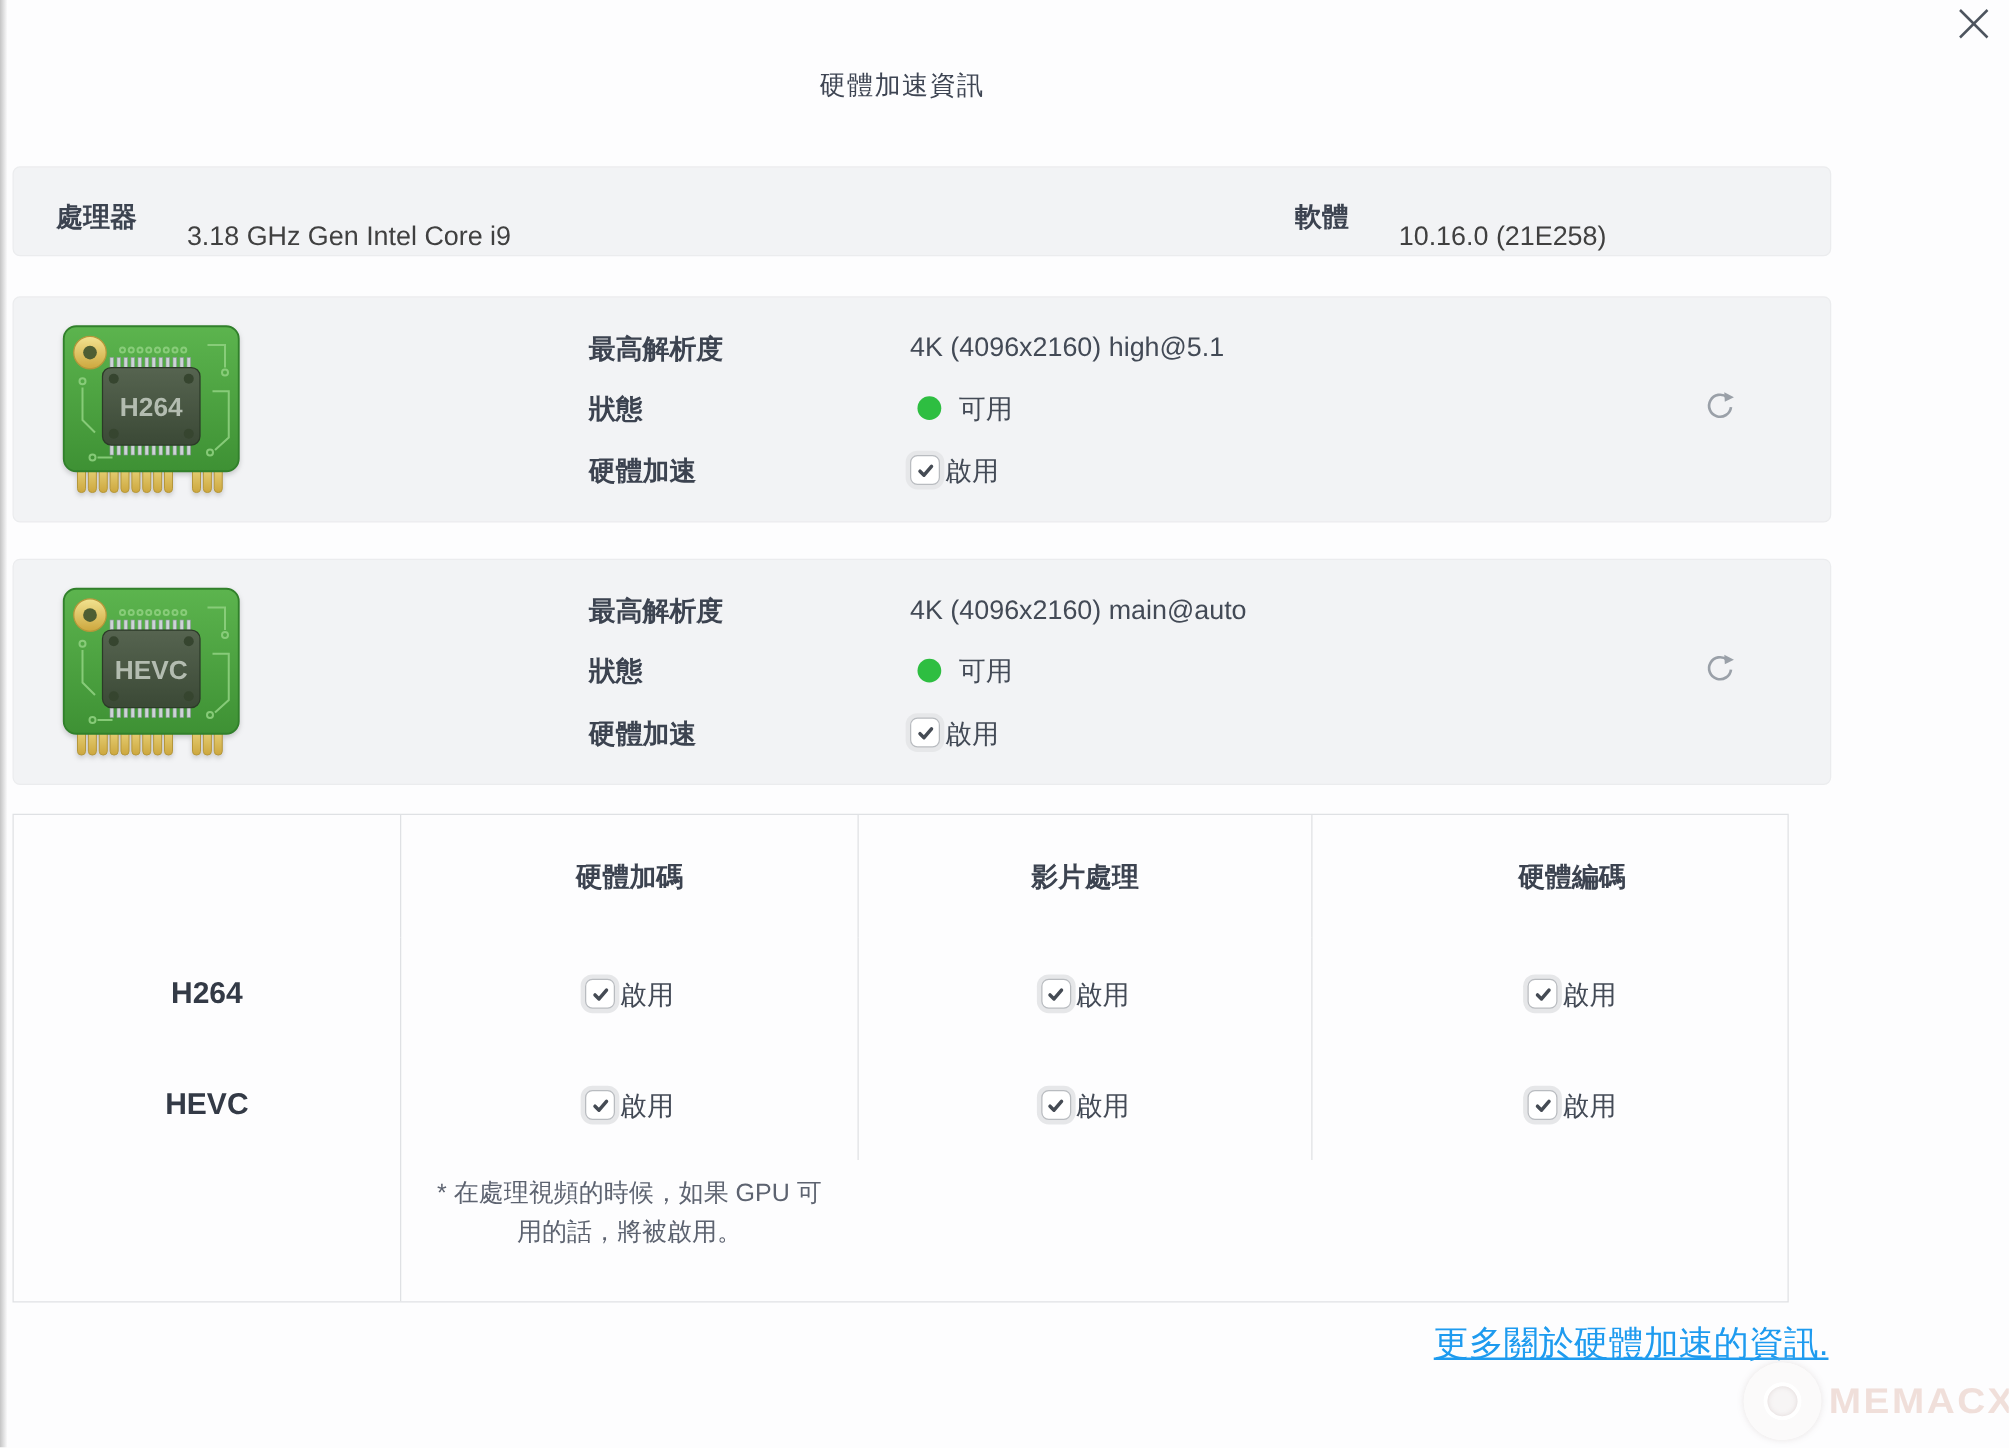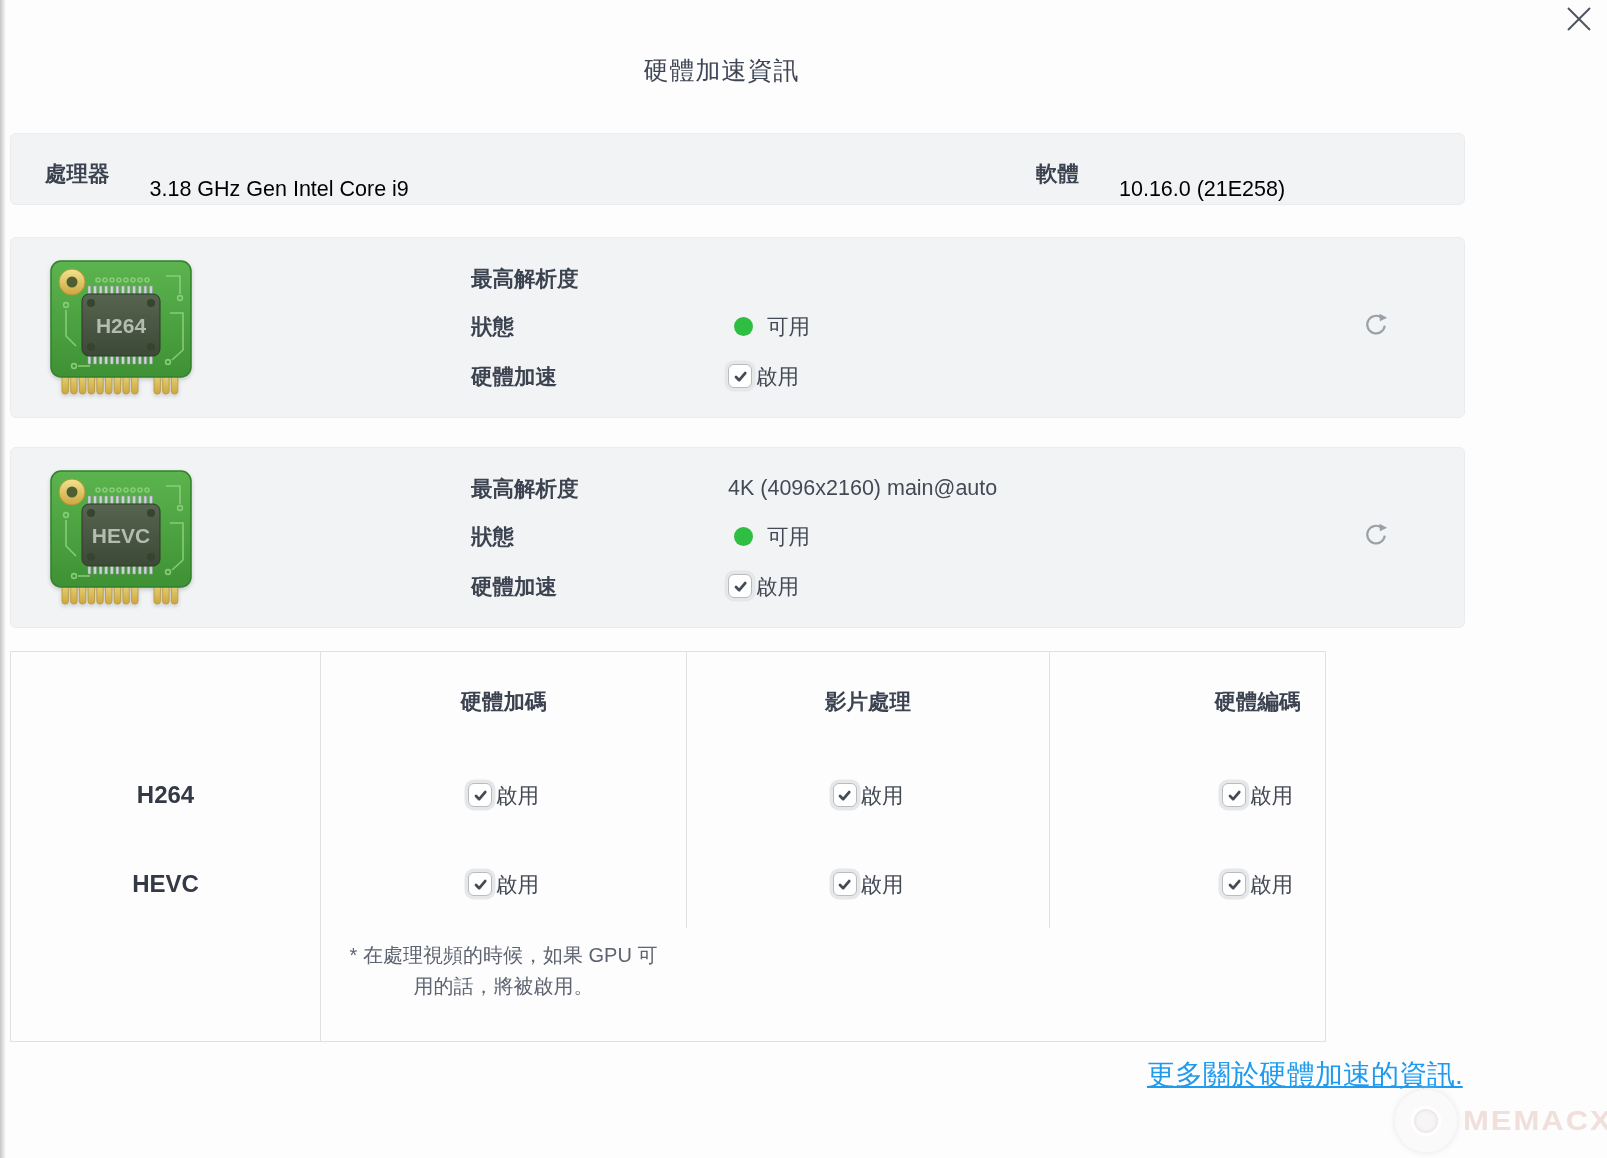--- a/index.html
+++ b/index.html
@@ -19,34 +19,34 @@
     color:var(--text-dark);
   }
   .left-edge{
     position:absolute;left:0;top:0;width:6px;height:100%;
     background:linear-gradient(to right,rgba(150,150,150,.55),rgba(255,255,255,0));
     pointer-events:none;
   }
   .dialog-title{
     position:absolute;left:10px;top:54px;width:1455px;
     text-align:center;padding-right:32px;
-    font-size:25px;font-weight:500;color:#3e4553;letter-spacing:1px;
+    font-size:21px;font-weight:500;color:#3e4553;letter-spacing:1px;
   }
   .close-btn{
     position:absolute;left:1562px;top:2px;width:34px;height:34px;
     display:flex;align-items:center;justify-content:center;cursor:pointer;
   }
   
   .info-bar{
     position:absolute;left:10px;top:133px;width:1455px;height:72px;
     background:var(--card-bg);border:1px solid #ebecee;border-radius:6px;
   }
   .info-item{position:absolute;top:0;height:78px;display:flex;align-items:center;gap:40px;}
   .info-item .lbl{font-size:21.5px;font-weight:700;color:#3c4350;}
-  .info-item .val{font-size:21.5px;color:#000000;margin-top:32px;}
+  .info-item .val{font-size:21.5px;color:#404040;margin-top:32px;}
   .info-item.i0{left:34px;}
   .info-item.i1{left:528px;}
   .info-item.i2{left:1025px;}
   
   .codec-card{
     position:absolute;left:10px;width:1455px;height:181px;
     background:var(--card-bg);border:1px solid #ebecee;border-radius:6px;
   }
   .card-1{top:237px;}
   .card-2{top:447px;}
@@ -64,21 +64,21 @@
     border:1.5px solid #b9bcc0;box-shadow:0 0 0 3.5px #e6e7e9;
     display:inline-flex;align-items:center;justify-content:center;
     margin-right:4px;cursor:pointer;flex:0 0 auto;
   }
   .checkbox svg{width:15px;height:15px;}
   .refresh-btn{
     position:absolute;left:1350px;top:72px;width:30px;height:30px;cursor:pointer;
   }
   
   .matrix{
-    position:absolute;left:10px;top:651px;width:1316px;height:391px;
+    position:absolute;left:10px;top:651px;width:1421px;height:391px;
     display:grid;
     grid-template-columns:309px 366px 363px 416px;
     grid-template-rows:98px 90px 88px 1fr;
     border:1px solid var(--border);
     background:#fdfdfe;
   }
   .cell{display:flex;align-items:center;justify-content:center;}
   .cell.bl{border-left:1px solid var(--border);}
   .th{font-size:21.5px;font-weight:700;color:#3c4350;}
   .codec-name{font-size:24px;font-weight:700;color:#333a46;}
@@ -220,20 +220,21 @@
     <rect x="34" y="36" width="78" height="62" rx="7" fill="url(#chipg)" stroke="#2c3a28"></rect>
     <circle cx="43" cy="45" r="4" fill="#36452f"></circle>
       <circle cx="103" cy="45" r="4" fill="#36452f"></circle>
     <circle cx="43" cy="89" r="4" fill="#36452f"></circle>
       <circle cx="103" cy="89" r="4" fill="#36452f"></circle>
     <text x="73" y="75" text-anchor="middle" font-size="21" font-weight="bold" fill="#b3bcb0">H264</text>
   </svg>
   <div class="crow lbl-col r1">最高解析度</div>
   <div class="crow lbl-col r2">狀態</div>
   <div class="crow lbl-col r3">硬體加速</div>
+  <div class="crow val-col r1">4K (4096x2160) high@5.1</div>
   <div class="crow val-col r2">
     <span class="status-dot"></span>
     <span>可用</span>
   </div>
   <div class="crow val-col r3">
     <span class="checkbox">
       <svg viewBox="0 0 14 14">
           <path d="M2.8 7.4 L5.8 10.4 L11.4 3.8" stroke="#454b54" stroke-width="2.6" fill="none" stroke-linecap="round" stroke-linejoin="round"></path>
         </svg>
     </span>

